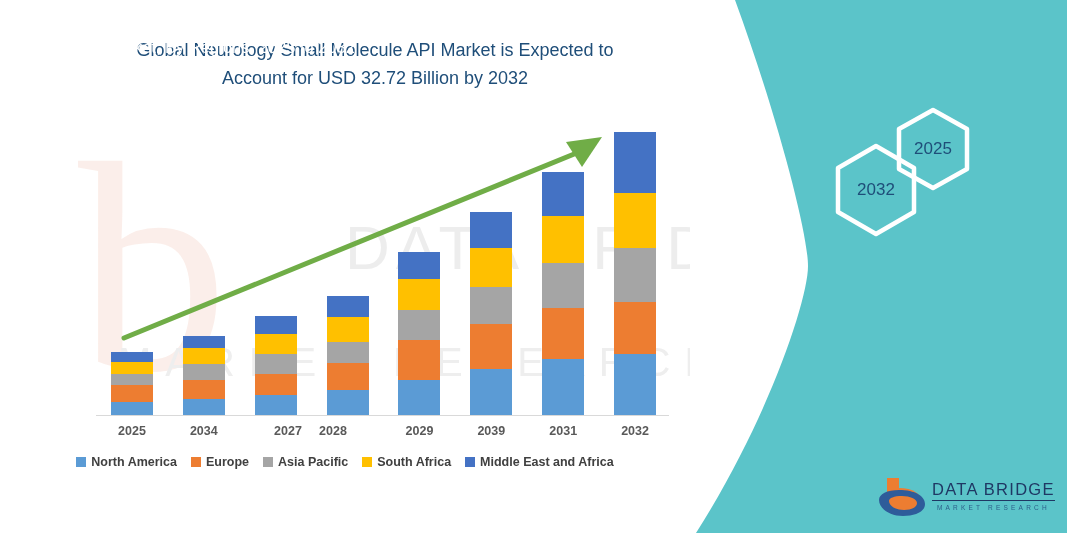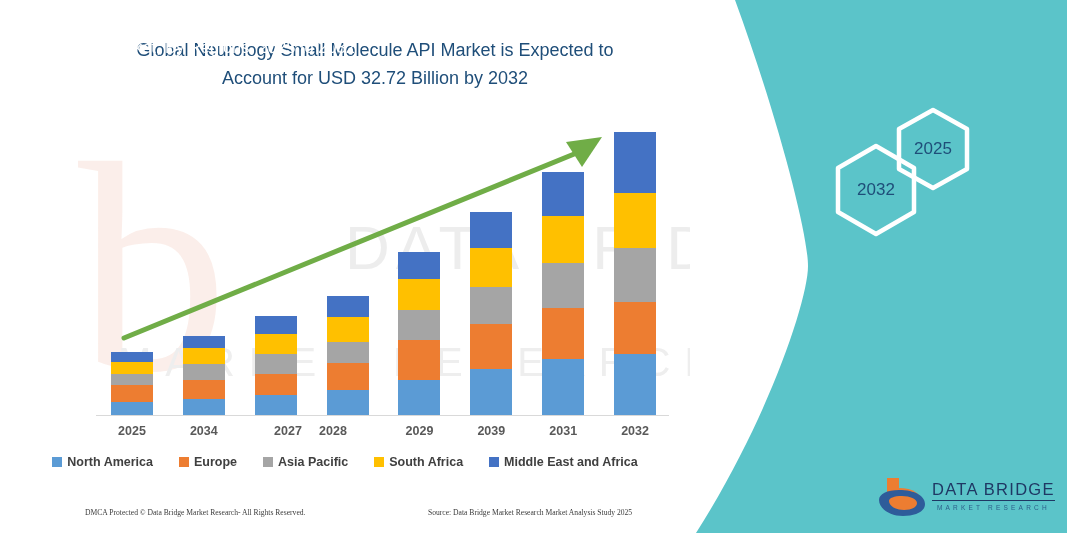--- a/index.html
+++ b/index.html
@@ -46,21 +46,21 @@
   #axis-line{position:absolute;left:96px;top:415px;width:573px;height:1px;background:#d9d9d9;}
   .bar{position:absolute;bottom:0;width:42px;display:flex;flex-direction:column-reverse;}
   .seg{width:100%;}
   .xlabels{position:absolute;left:96px;top:424px;width:575px;height:22px;}
   .xlab{position:absolute;width:70px;text-align:center;font-size:12.5px;
      font-weight:bold;color:#595959;}
 
   #arrow{position:absolute;left:96px;top:120px;width:575px;height:300px;}
 
   #legend{position:absolute;left:0;top:455px;width:690px;
-     display:flex;justify-content:center;align-items:center;gap:26px;}
+     display:flex;justify-content:center;align-items:center;gap:14px;}
   .lg{display:flex;align-items:center;gap:5px;font-size:12.5px;
      font-weight:bold;color:#404040;}
   .sw{width:10px;height:10px;display:inline-block;}
 
   #footer{position:absolute;left:0;top:508px;width:690px;height:16px;}
   #f-left{position:absolute;left:85px;top:0;font-size:7.6px;color:#3b3b3b;
      font-family:"Liberation Serif",serif;}
   #f-right{position:absolute;left:428px;top:0;font-size:7.6px;color:#3b3b3b;
      font-family:"Liberation Serif",serif;}
 </style>
@@ -169,24 +169,20 @@
       <div class="lg">
         <span class="sw" style="background: rgb(255, 192, 0);"></span>
         <span>South Africa</span>
       </div>
       <div class="lg">
         <span class="sw" style="background: rgb(68, 114, 196);"></span>
         <span>Middle East and Africa</span>
       </div>
     </div>
 
-  <div id="footer">
-    <div id="f-left">DMCA Protected © Data Bridge Market Research-  All Rights Reserved.</div>
-    <div id="f-right">Source: Data Bridge Market Research  Market Analysis Study 2025</div>
-  </div>
 
   <div id="teal-panel">
     <svg width="377" height="533" viewBox="0 0 377 533">
       <path d="M45,0 L377,0 L377,533 L6,533 C78,420 118,300 118,266 C118,232 86,112 45,0 Z" fill="#5BC4C9"></path>
     </svg>
   </div>
 
   <div id="panel-title">Global Neurology Small Molecule API Market, By Regions, 2025 to 2032</div>
 
   <svg class="hex" id="hex-2025" viewBox="0 0 76 84">

